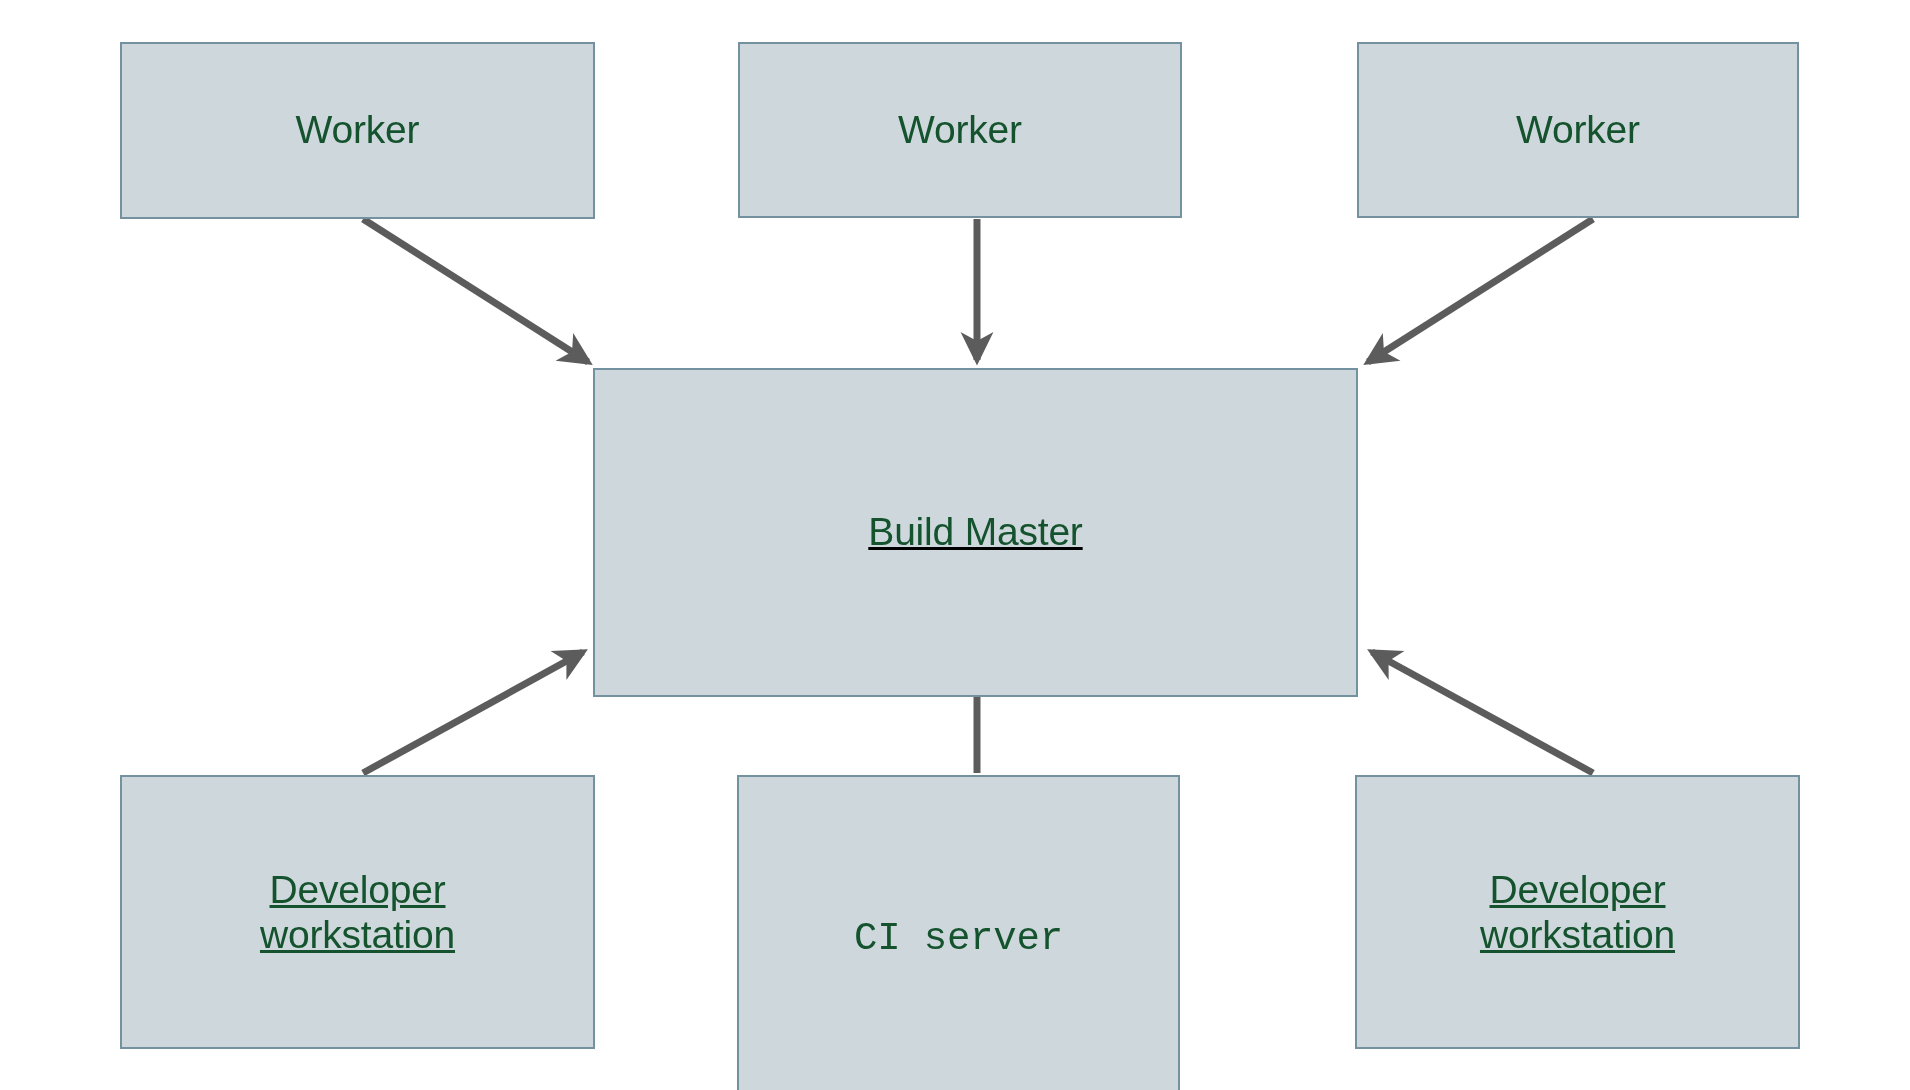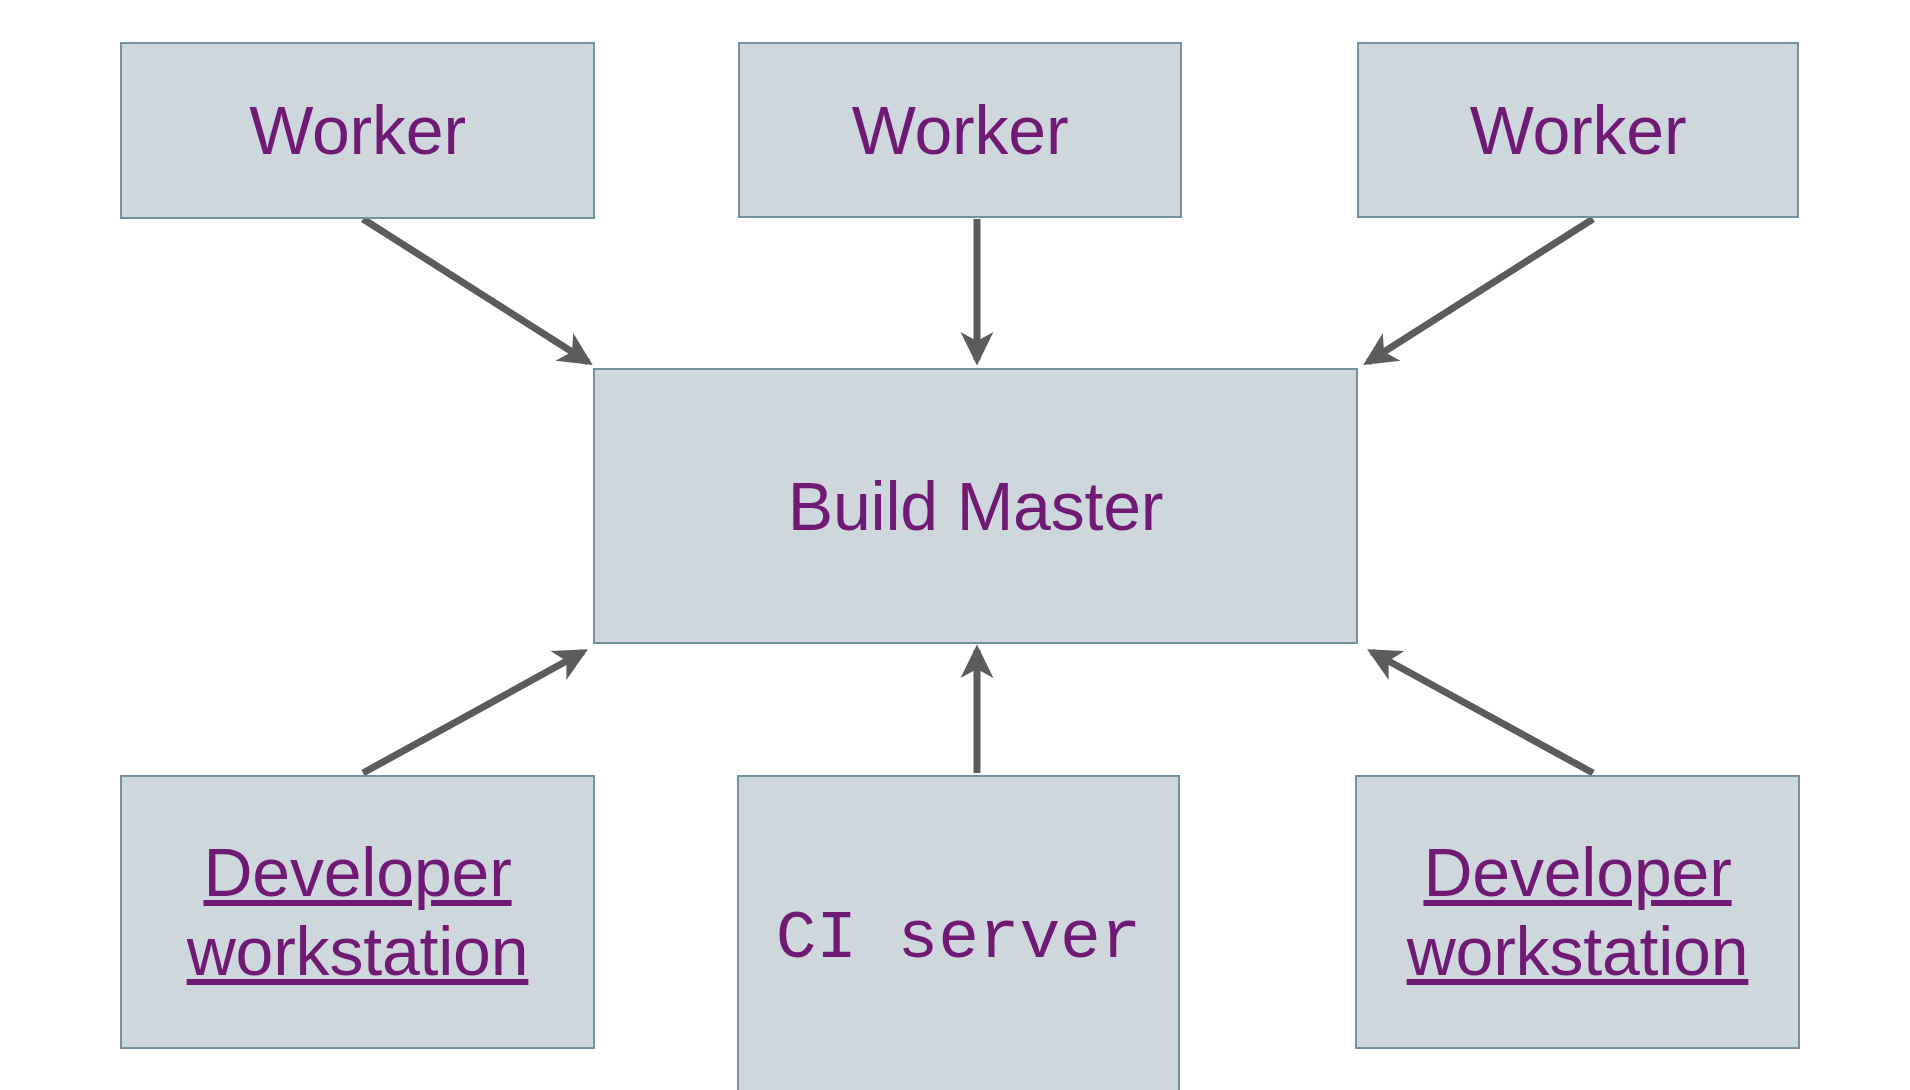--- a/index.html
+++ b/index.html
@@ -34,36 +34,36 @@
     background: #ced8dc;
     border: 2px solid #73919e;
     display: flex;
     align-items: center;
     justify-content: center;
     text-align: center;
     color: #000000;
     z-index: 2;
   }
   .node-label {
-    font-size: 68px;
+    font-size: 39px;
     font-weight: 400;
     line-height: 1.18;
     letter-spacing: -0.2px;
     white-space: pre-line;
-    color: #701a75;
+    color: #14532d;
   }
   .node-label.two-line {
     line-height: 1.16;
     text-decoration: underline;
   }
   
   #node-worker-1   { left: 120px;  top: 42px;  width: 475px; height: 177px; }
   #node-worker-2   { left: 738px;  top: 42px;  width: 444px; height: 176px; }
   #node-worker-3   { left: 1357px; top: 42px;  width: 442px; height: 176px; }
-  #node-build-master { left: 593px; top: 368px; width: 765px; height: 276px; }
+  #node-build-master { left: 593px; top: 368px; width: 765px; height: 329px; text-decoration: underline; }
   #node-dev-ws-left  { left: 120px; top: 775px; width: 475px; height: 274px; }
   #node-ci-server    { left: 737px; top: 775px; width: 443px; height: 328px; font-family: Liberation Mono, monospace; }
   #node-dev-ws-right { left: 1355px; top: 775px; width: 445px; height: 274px; }
 </style>
 </head>
 <body>
 
 <div id="diagram-canvas">
 
   <svg id="edge-layer" viewBox="0 0 1910 1090" width="1910" height="1090" xmlns="http://www.w3.org/2000/svg">

